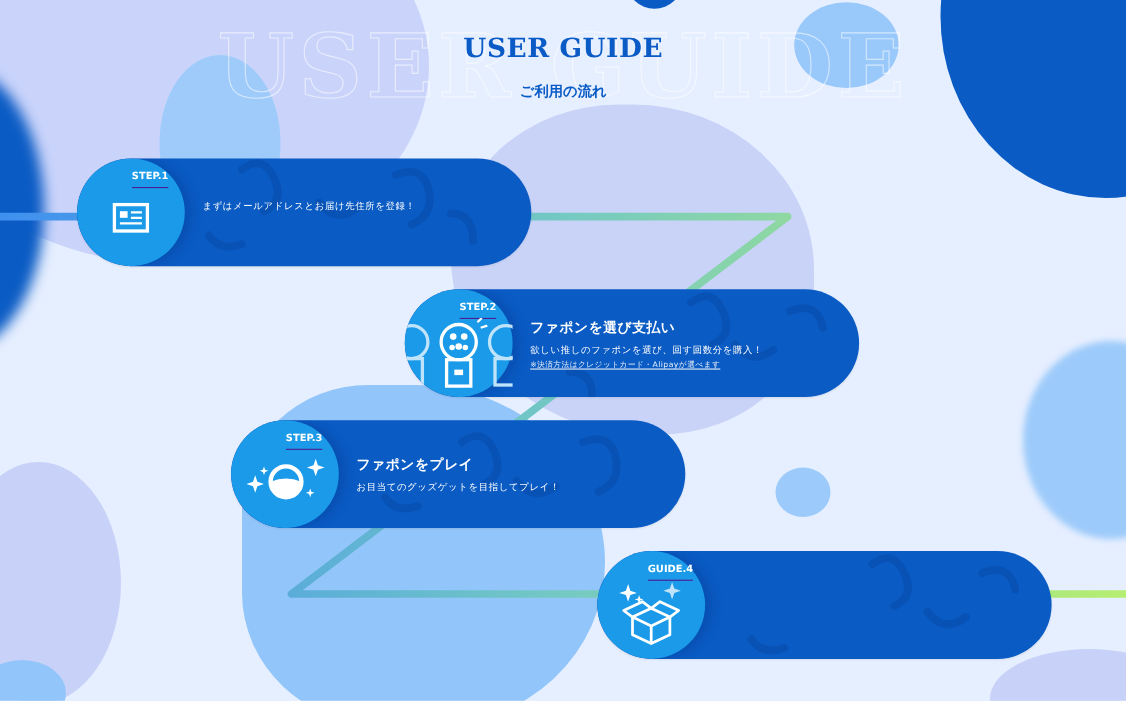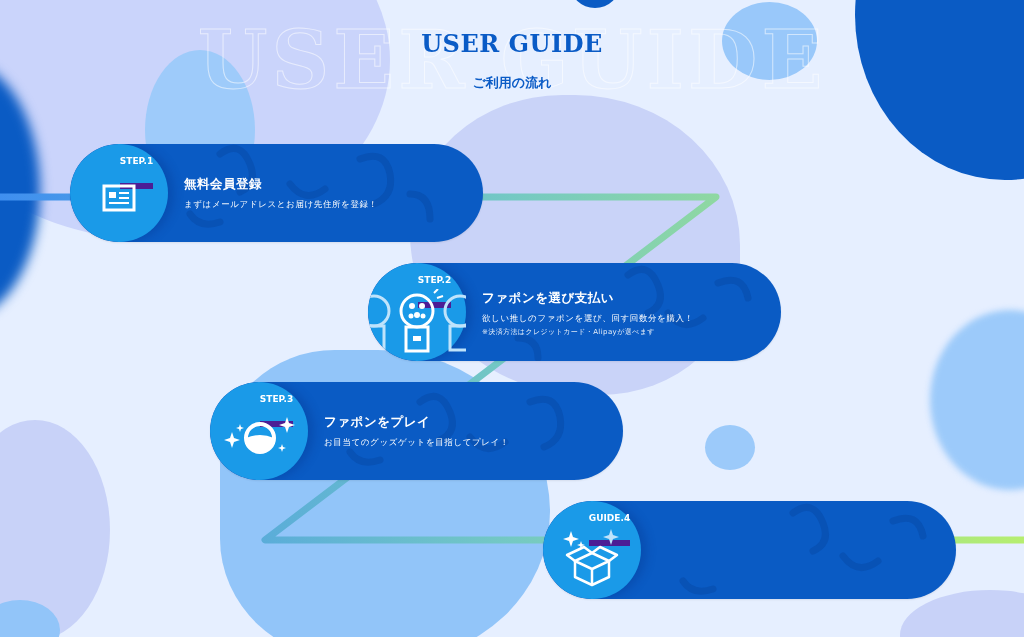--- a/index.html
+++ b/index.html
@@ -8,26 +8,26 @@
   .blob{position:absolute;border-radius:50%;}
   .lines{position:absolute;inset:0;}
   .header{position:absolute;left:0;top:0;width:1024px;text-align:center;}
   .ghost{position:absolute;left:0;right:0;top:20px;font-family:"DejaVu Serif","Liberation Serif",serif;font-weight:bold;font-size:80px;letter-spacing:4px;color:transparent;-webkit-text-stroke:1px rgba(255,255,255,0.55);text-align:center;line-height:1;}
   .title{position:absolute;left:0;right:0;top:29px;font-family:"DejaVu Serif","Liberation Serif",serif;font-weight:bold;font-size:24px;color:#0a5bc6;letter-spacing:0.5px;}
   .subtitle{position:absolute;left:0;right:0;top:74px;font-weight:bold;font-size:13px;color:#0a5bc6;}
   .step{position:absolute;height:98px;border-radius:49px;background:#0a5bc4;overflow:hidden;box-shadow:0 1px 2px rgba(0,0,0,0.08);}
   .step .pattern{position:absolute;inset:0;opacity:0.35;}
   .step .circle{position:absolute;left:0;top:0;width:98px;height:98px;border-radius:50%;background:#1a9ae8;box-shadow:6px 0 10px rgba(0,40,120,0.25);}
   .step .label{position:absolute;top:12px;left:0;width:98px;text-align:center;color:#fff;font-size:9px;font-weight:bold;}
-  .step .label span{border-bottom:6px solid #4c1d95;padding-bottom:17px;margin-left:35px;}
+  .step .label span{border-bottom:1px solid #4c1d95;padding-bottom:4px;margin-left:35px;}
   .step .icon{position:absolute;left:24px;top:30px;width:50px;height:50px;}
   .step .text{position:absolute;left:114px;top:32px;color:#fff;}
   .step .head{font-size:12.5px;font-weight:bold;letter-spacing:0.5px;}
   .step .desc{font-size:8.5px;margin-top:6px;letter-spacing:0.6px;}
-  .step .note{font-size:7px;margin-top:2px;letter-spacing:0.4px;opacity:0.9;}
+  .step .note{font-size:7px;margin-top:2px;letter-spacing:0.4px;opacity:0.9;text-decoration:underline;}
 </style>
 </head>
 <body>
 
 <div class="bg">
   <div class="blob" style="left:-80px;top:-120px;width:470px;height:360px;background:#cad4fb;"></div>
   <div class="blob" style="left:410px;top:95px;width:330px;height:300px;background:#c9d3f8;border-radius:48% 52% 44% 56%;"></div>
   <div class="blob" style="left:145px;top:50px;width:110px;height:160px;background:#9ecbfa;"></div>
   <div class="blob" style="left:722px;top:2px;width:95px;height:78px;background:#99c8fa;"></div>
   <div class="blob" style="left:855px;top:-150px;width:300px;height:330px;background:#0a5bc4;"></div>
@@ -72,21 +72,20 @@
     <div class="label"><span>STEP.1</span></div>
     <svg class="icon" viewBox="0 0 50 50">
         <rect x="10" y="12" width="30" height="24" fill="none" stroke="#fff" stroke-width="3"></rect>
         <rect x="15" y="18" width="7" height="6" fill="#fff"></rect>
         <line x1="25" y1="19" x2="35" y2="19" stroke="#fff" stroke-width="2"></line>
         <line x1="25" y1="24" x2="35" y2="24" stroke="#fff" stroke-width="2"></line>
         <line x1="15" y1="29" x2="35" y2="29" stroke="#fff" stroke-width="2"></line>
       </svg>
   </div>
   <div class="text">
-    <div class="head">無料会員登録</div>
     <div class="desc">まずはメールアドレスとお届け先住所を登録！</div>
   </div>
 </div>
 
 <div class="step" style="left:368px;top:263px;width:413px;">
   <svg class="pattern" width="413" height="98">
       <g fill="none" stroke="#06429a" stroke-width="7" stroke-linecap="round">
         <path d="M260 12 q20 -15 30 10 q8 20 -10 28"></path>
         <path d="M300 50 q15 20 35 5"></path>
         <path d="M350 20 q25 -10 30 15"></path>

